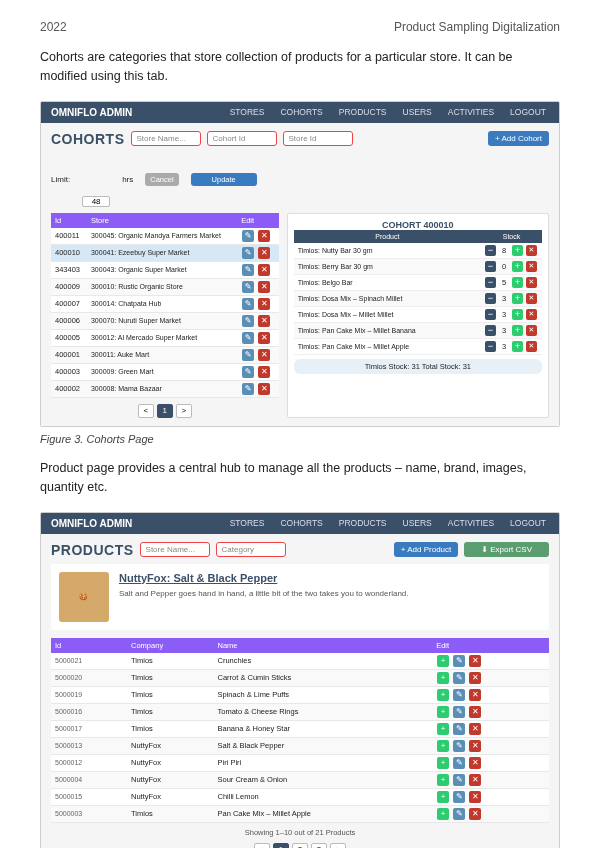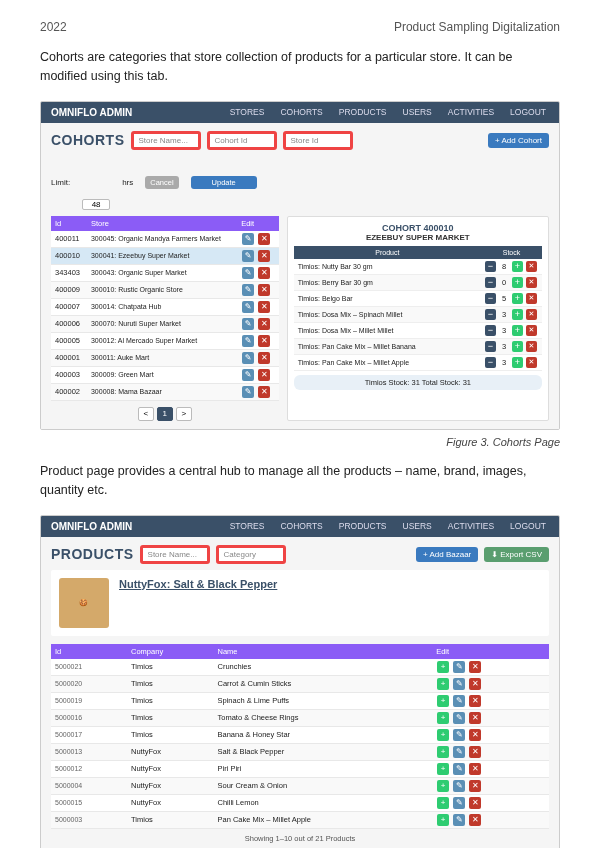--- a/index.html
+++ b/index.html
@@ -70,21 +70,21 @@
       gap: 6px;
       margin-bottom: 6px;
     }
     .panel-title {
       font-size: 14px;
       font-weight: bold;
       color: #3a5068;
       letter-spacing: 0.5px;
     }
     .search-input-sm {
-      border: 3px solid #ef4444;
+      border: 1px solid #ef4444;
       background: #fff;
       border-radius: 3px;
       padding: 2px 5px;
       font-size: 8px;
       color: #888;
       width: 70px;
     }
     .btn-add {
       background: #3a7abf;
       color: #fff;
@@ -270,21 +270,21 @@
       font-size: 8px;
       cursor: pointer;
       border-radius: 2px;
       display: flex;
       align-items: center;
       justify-content: center;
     }
     .page-btn.active { background: #3a5068; color: #fff; border-color: #3a5068; }
 
     .fig-caption {
-      text-align: right;
+      text-align: left;
       font-size: 11px;
       color: #444;
       margin: 6px 0 14px 0;
     }
     .fig-caption em { font-style: italic; }
 
     
     .section-text {
       font-size: 12.5px;
       line-height: 1.55;
@@ -307,21 +307,21 @@
       font-size: 14px;
       font-weight: bold;
       color: #3a5068;
       letter-spacing: 0.5px;
     }
     .btn-export {
       background: #5a9e6f;
       color: #fff;
       border: none;
       border-radius: 3px;
-      padding: 3px 7px;
+      padding: 3px 17px;
       font-size: 8px;
       cursor: pointer;
     }
 
     .featured-product {
       background: #fff;
       border-radius: 2px;
       padding: 8px;
       margin-bottom: 8px;
       display: flex;
@@ -493,21 +493,20 @@
         </table>
         <div class="pagination-row">
           <button class="page-btn">&lt;</button>
           <button class="page-btn active">1</button>
           <button class="page-btn">&gt;</button>
         </div>
       </div>
 
       <div class="right-panel">
         <div class="cohort-id-title">COHORT 400010</div>
-        <div class="cohort-store-name">EZEEBUY SUPER MARKET</div>
         <table class="product-table">
           <thead>
             <tr>
               <th>Product</th>
               <th style="width:60px;">Stock</th>
             </tr>
           </thead>
           <tbody id="cohort-products-tbody">
               <tr>
       <td style="font-size:7px;">Timios: Nutty Bar 30 gm</td>
@@ -610,28 +609,29 @@
     <a>ACTIVITIES</a>
     <a>LOGOUT</a>
   </div>
 
   <div class="products-panel-body">
 
     <div class="products-title-row">
       <span class="products-title">PRODUCTS</span>
       <div class="search-input-sm">Store Name...</div>
       <div class="search-input-sm">Category</div>
-      <button class="btn-add">+ Add Bazaar</button>
+      <button class="btn-add">+ Add Product</button>
       <button class="btn-export">⬇ Export CSV</button>
     </div>
 
     <div class="featured-product">
       <div class="product-img-placeholder">🍪</div>
       <div class="featured-product-info">
         <div class="featured-product-name">NuttyFox: Salt &amp; Black Pepper</div>
+        <div class="featured-product-desc">Salt and Pepper goes hand in hand, a little bit of the two takes you to wonderland.</div>
       </div>
     </div>
 
     <table class="data-table products-data-table">
       <thead>
         <tr>
           <th>Id</th>
           <th>Company</th>
           <th>Name</th>
           <th>Edit</th>

